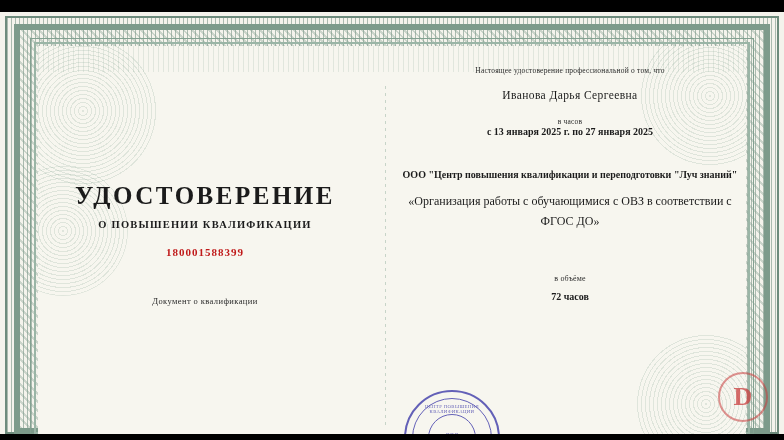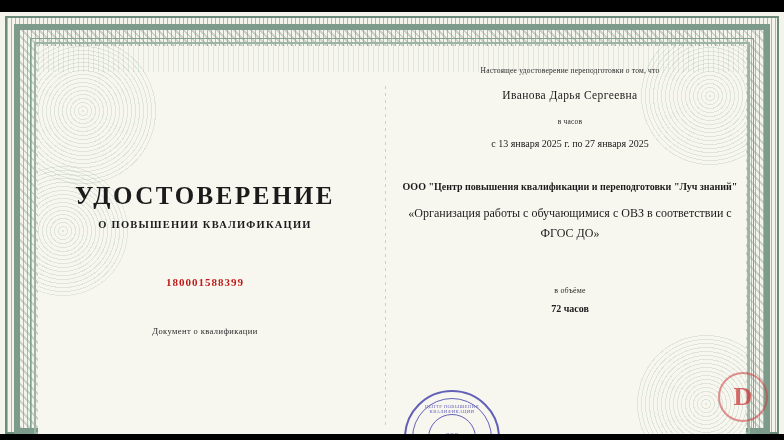--- a/index.html
+++ b/index.html
@@ -121,21 +121,21 @@
     letter-spacing: 2.5px;
     margin-top: 110px;
   }
   .title-sub {
     font-size: 10.5px;
     font-weight: bold;
     letter-spacing: 1.2px;
     margin-top: 9px;
   }
   .blank-number {
-    margin-top: 46px;
+    margin-top: 16px;
     font-size: 11px;
     font-weight: bold;
     color: #c01a1a;
     letter-spacing: 1px;
   }
   .doc-kind {
     margin-top: 38px;
     font-size: 8.5px;
     color: #2a2a2a;
     letter-spacing: .4px;
@@ -174,23 +174,23 @@
     margin-top: 14px;
     font-size: 11.5px;
     font-weight: normal;
     letter-spacing: .4px;
   }
   .r-period-label {
     margin-top: 16px;
     font-size: 7.5px;
   }
   .r-period {
-    margin-top: 12px;
-    font-size: 10px;
-    font-weight: normal;
+    margin-top: 0;
+    font-size: 10px;
+    font-weight: bold;
   }
   .r-passed {
     margin-top: 22px;
     font-size: 7.5px;
   }
   .r-org {
     margin-top: 30px;
     font-size: 10px;
     font-weight: bold;
     line-height: 1.6;
@@ -298,21 +298,21 @@
     </div>
 
     <div class="left-col">
       <div class="title-main">УДОСТОВЕРЕНИЕ</div>
       <div class="title-sub">О ПОВЫШЕНИИ КВАЛИФИКАЦИИ</div>
       <div class="blank-number">180001588399</div>
       <div class="doc-kind">Документ о квалификации</div>
     </div>
 
     <div class="right-col">
-      <div class="r-small">Настоящее удостоверение переподготовки о том, что</div>
+      <div class="r-small">Настоящее удостоверение профессиональной о том, что</div>
       <div class="r-name">Иванова Дарья Сергеевна</div>
       <div class="r-period-label r-small">в часов</div>
       <div class="r-period">с 13 января 2025 г. по 27 января 2025</div>
       <div class="r-org">ООО "Центр повышения квалификации и переподготовки "Луч знаний"</div>
       <div class="r-prog">«Организация работы с обучающимися с ОВЗ в соответствии с ФГОС ДО»</div>
       <div class="r-vol-label r-small">в объёме</div>
       <div class="r-vol">72 часов</div>
     </div>
 
     <div class="stamp">

